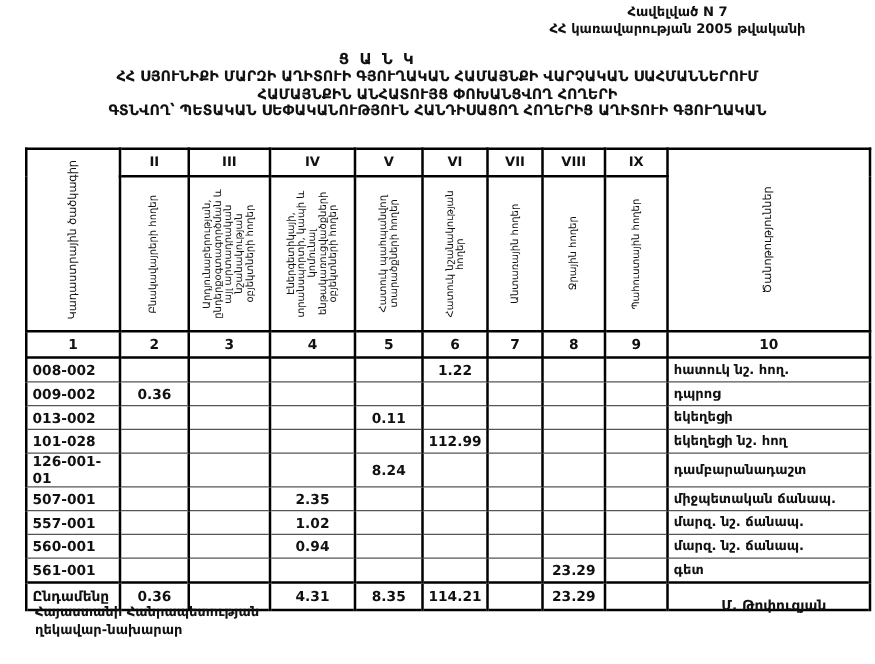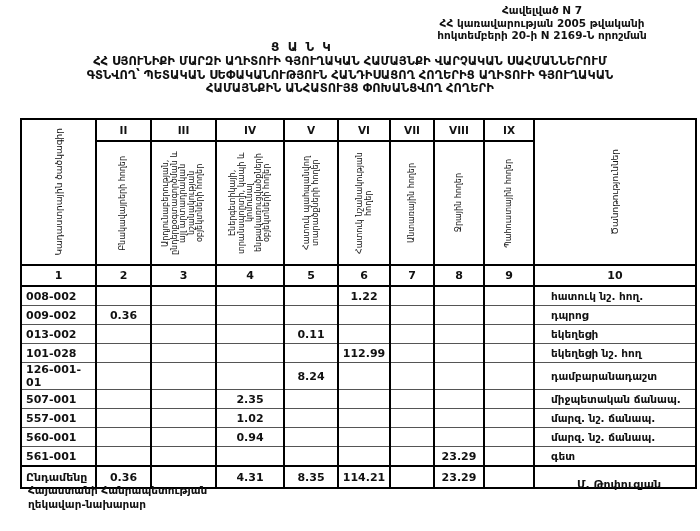--- a/index.html
+++ b/index.html
@@ -40,47 +40,46 @@
     height:19px;text-align:center;font-weight:bold;font-size:11px;
     border:2px solid #000;border-bottom:2px solid #000;
   }
   tbody td{
     height:18px;border-left:2px solid #000;border-right:2px solid #000;
     border-top:1px solid #555;border-bottom:1px solid #555;
     font-weight:bold;
   }
   tbody td.code{text-align:left;font-size:11px;padding-left:4px;}
   tbody td.val{text-align:center;font-size:11px;}
-  tbody td.note{text-align:left;font-size:10.5px;padding-left:16px;}
+  tbody td.note{text-align:left;font-size:10.5px;padding-left:4px;}
   tbody tr.total td{height:20px;border-top:2px solid #000;}
   tbody tr.total td.code{text-align:left;}
   .sig-block{
     position:absolute;top:484px;left:28px;
     font-size:10.5px;font-weight:bold;line-height:13.5px;
   }
   .signer{
     position:absolute;top:478px;left:577px;
     font-size:11px;font-weight:bold;
   }
 </style>
 </head>
 <body>
 
 <div class="appendix">
   <div>Հավելված N 7</div>
   <div>ՀՀ կառավարության 2005 թվականի</div>
-  <div>հոկտեմբերի 20-ի N 2169-Ն որոշման</div>
 </div>
 
 <div class="doc-title">Ց Ա Ն Կ</div>
 
 <div class="subtitle">
   <div>ՀՀ ՍՅՈՒՆԻՔԻ ՄԱՐԶԻ ԱՂԻՏՈՒԻ ԳՅՈՒՂԱԿԱՆ ՀԱՄԱՅՆՔԻ ՎԱՐՉԱԿԱՆ ՍԱՀՄԱՆՆԵՐՈՒՄ</div>
+  <div>ՀԱՄԱՅՆՔԻՆ ԱՆՀԱՏՈՒՅՑ ՓՈԽԱՆՑՎՈՂ ՀՈՂԵՐԻ</div>
   <div>ԳՏՆՎՈՂ՝ ՊԵՏԱԿԱՆ ՍԵՓԱԿԱՆՈՒԹՅՈՒՆ ՀԱՆԴԻՍԱՑՈՂ ՀՈՂԵՐԻՑ ԱՂԻՏՈՒԻ ԳՅՈՒՂԱԿԱՆ</div>
-  <div>ՀԱՄԱՅՆՔԻՆ ԱՆՀԱՏՈՒՅՑ ՓՈԽԱՆՑՎՈՂ ՀՈՂԵՐԻ</div>
 </div>
 
 <table class="land">
   <colgroup>
     <col style="width:75px">
       <col style="width:55px">
       <col style="width:65px">
     <col style="width:68px">
       <col style="width:54px">
       <col style="width:52px">

